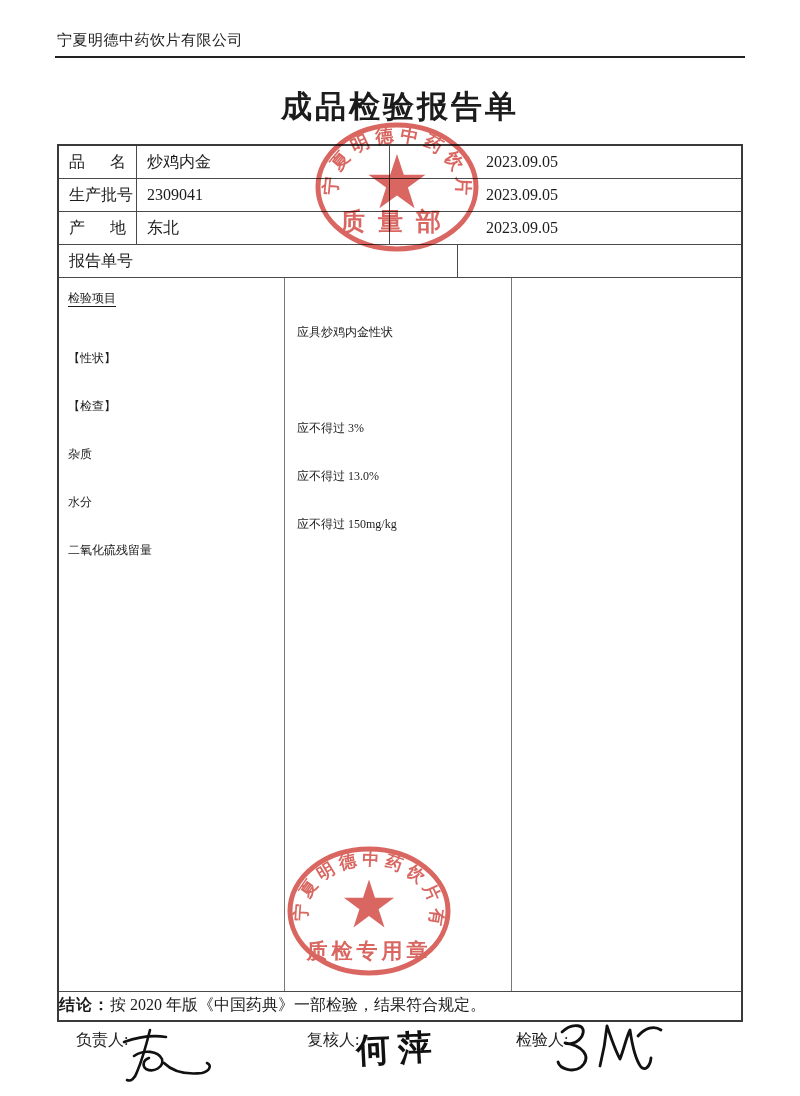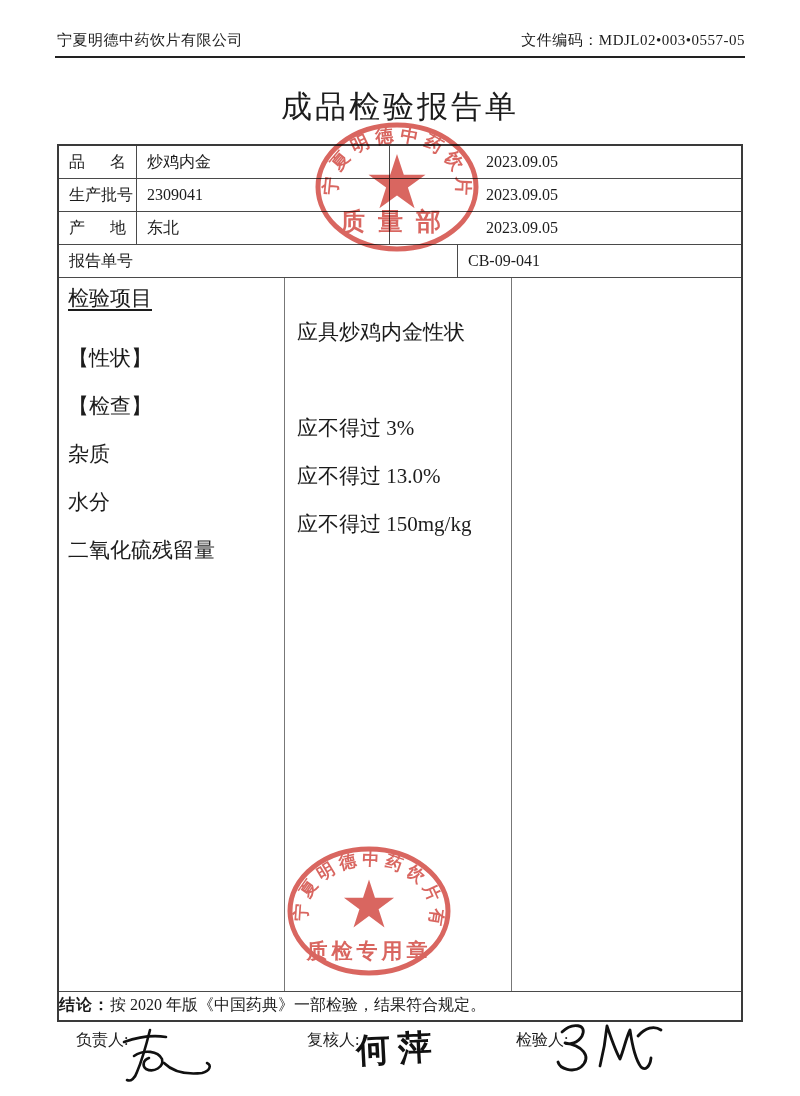--- a/index.html
+++ b/index.html
@@ -4,36 +4,36 @@
 <style>
   * { margin:0; padding:0; box-sizing:border-box; }
   html,body { width:800px; height:1096px; background:#ffffff; overflow:hidden; }
   body { position:relative; font-family:"Liberation Serif","DejaVu Serif",serif; color:#1c1c1c; }
 
   
   .hdr { position:absolute; top:31px; left:57px; right:55px; display:flex; justify-content:space-between; font-size:15px; letter-spacing:.5px; }
   .hdr-rule { position:absolute; top:56px; left:55px; width:690px; height:2px; background:#222; }
 
   
-  .title { position:absolute; top:86px; left:0; width:800px; text-align:center; font-size:31px; font-weight:normal; letter-spacing:3px; }
+  .title { position:absolute; top:86px; left:0; width:800px; text-align:center; font-size:31px; font-weight:bold; letter-spacing:3px; }
 
   
   .table { position:absolute; top:144px; left:57px; width:686px; border:2px solid #3a3a3a; background:transparent; }
   .irow { display:flex; height:33px; line-height:31px; font-size:16px; border-bottom:1px solid #4a4a4a; }
   .cell { padding:0 10px; overflow:hidden; white-space:nowrap; }
   .c1 { width:78px; border-right:1px solid #4a4a4a; }
   .c2 { width:253px; border-right:1px solid #4a4a4a; }
   .c3 { width:86px; border-right:1px solid #4a4a4a; letter-spacing:.5px;margin-top:38px; }
   .c4 { flex:1; }
   .cA { width:399px; border-right:1px solid #4a4a4a; }
   .cB { flex:1; }
   .jlabel { text-align:justify; text-align-last:justify; }
 
   
-  .insp { display:flex; height:714px; border-bottom:1px solid #4a4a4a; font-size:21px; }
+  .insp { display:flex; height:714px; border-bottom:1px solid #4a4a4a; font-size:12px; }
   .col { padding-top:8px; }
   .colA { width:226px; border-right:1px solid #777; padding-left:9px; padding-right:6px; }
   .colB { width:227px; border-right:1px solid #777; }
   .colC { flex:1; }
   .col-head { height:26px; line-height:24px; }
   .col-head span { text-decoration:underline; text-underline-offset:4px; }
   .colB .col-head, .colC .col-head { text-align:center; }
   .item-list { margin-top:30px; }
   .item-line { height:33px; line-height:33px; white-space:nowrap;margin-top:15px; }
   .colB .item-line, .colC .item-line { padding-left:12px; }
@@ -48,21 +48,20 @@
   .sig-text { position:absolute; font-size:34px; font-weight:bold; transform:rotate(-3deg); letter-spacing:8px; color:#111; }
 
   
   .stamp { position:absolute; pointer-events:none; mix-blend-mode:multiply; opacity:.85; }
 </style>
 </head>
 <body>
 
 <div class="hdr">
   <span>宁夏明德中药饮片有限公司</span>
-  <span><span>文件编码：</span><span>MDJL02•003•0557-05</span></span>
 </div>
 <div class="hdr-rule"></div>
 
 <div class="title">成品检验报告单</div>
 
 <div class="table">
 
   <div class="irow">
     <div class="cell c1 jlabel">品名</div>
     <div class="cell c2">炒鸡内金</div>
@@ -79,21 +78,20 @@
 
   <div class="irow">
     <div class="cell c1 jlabel">产地</div>
     <div class="cell c2">东北</div>
     <div class="cell c3">报告日期</div>
     <div class="cell c4">2023.09.05</div>
   </div>
 
   <div class="irow">
     <div class="cell cA">报告单号</div>
-    <div class="cell cB">CB-09-041</div>
   </div>
 
   <div class="insp">
     <div class="col colA">
       <div class="col-head"><span>检验项目</span></div>
       <div class="item-list">
         <div class="item-line">【性状】</div>
         <div class="item-line">【检查】</div>
         <div class="item-line">杂质</div>
         <div class="item-line">水分</div>

